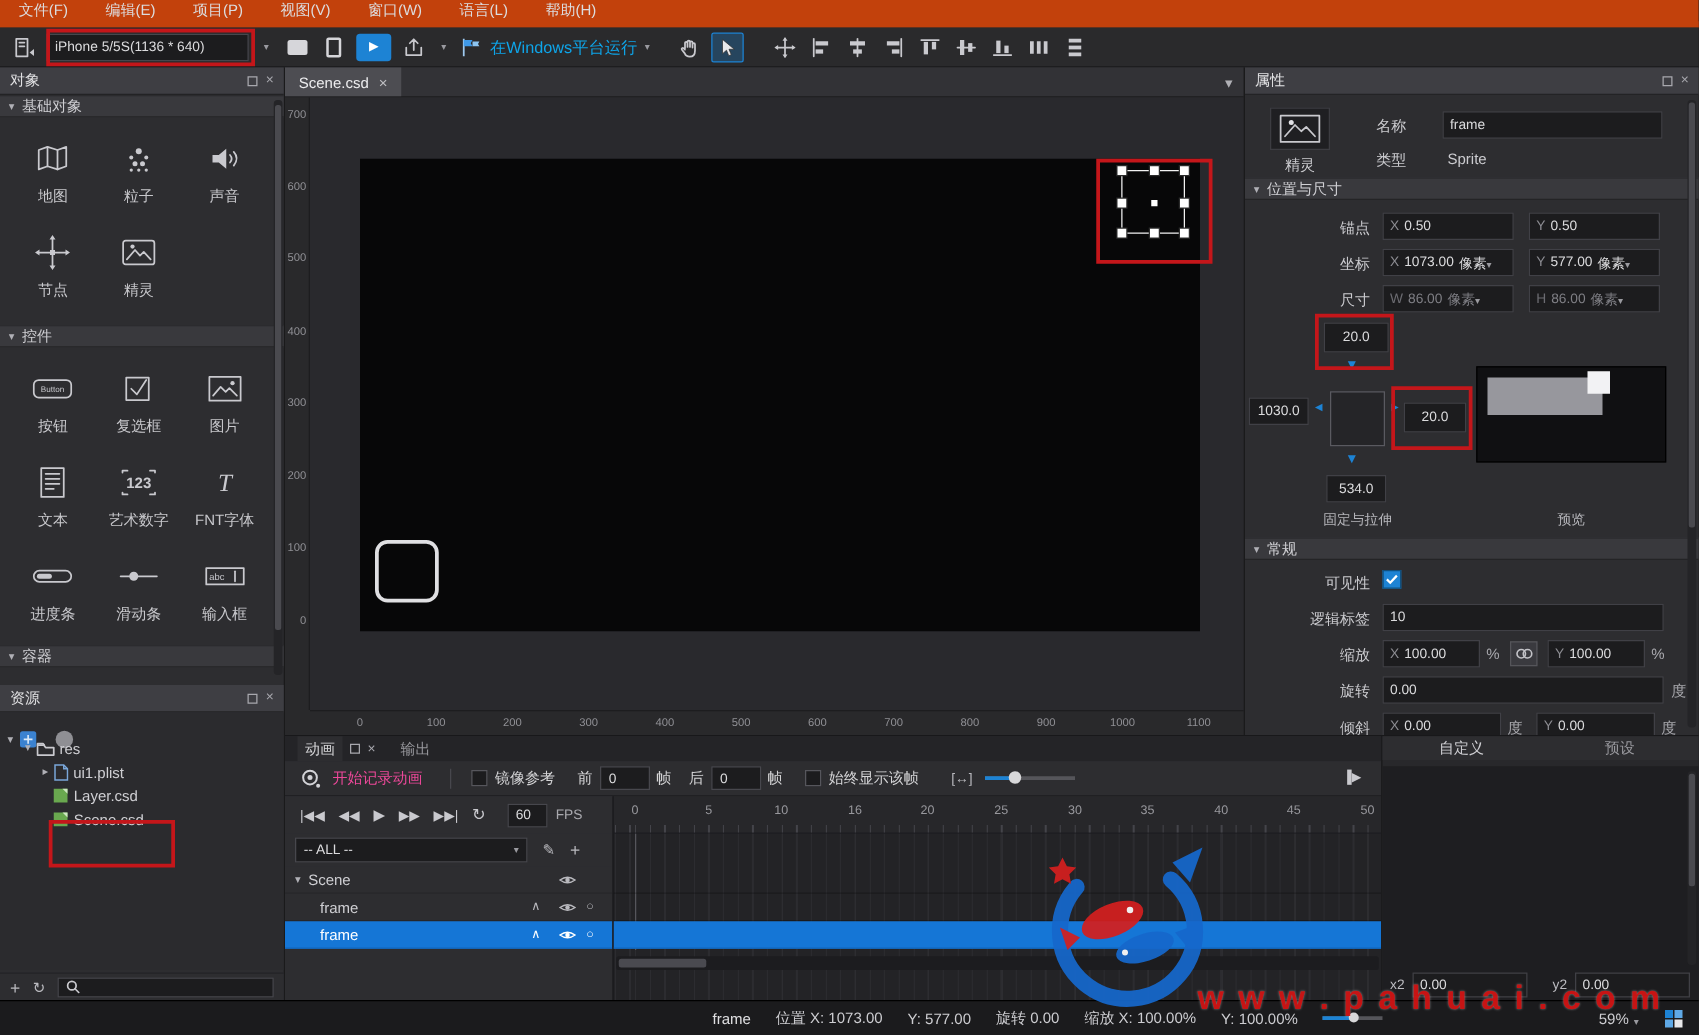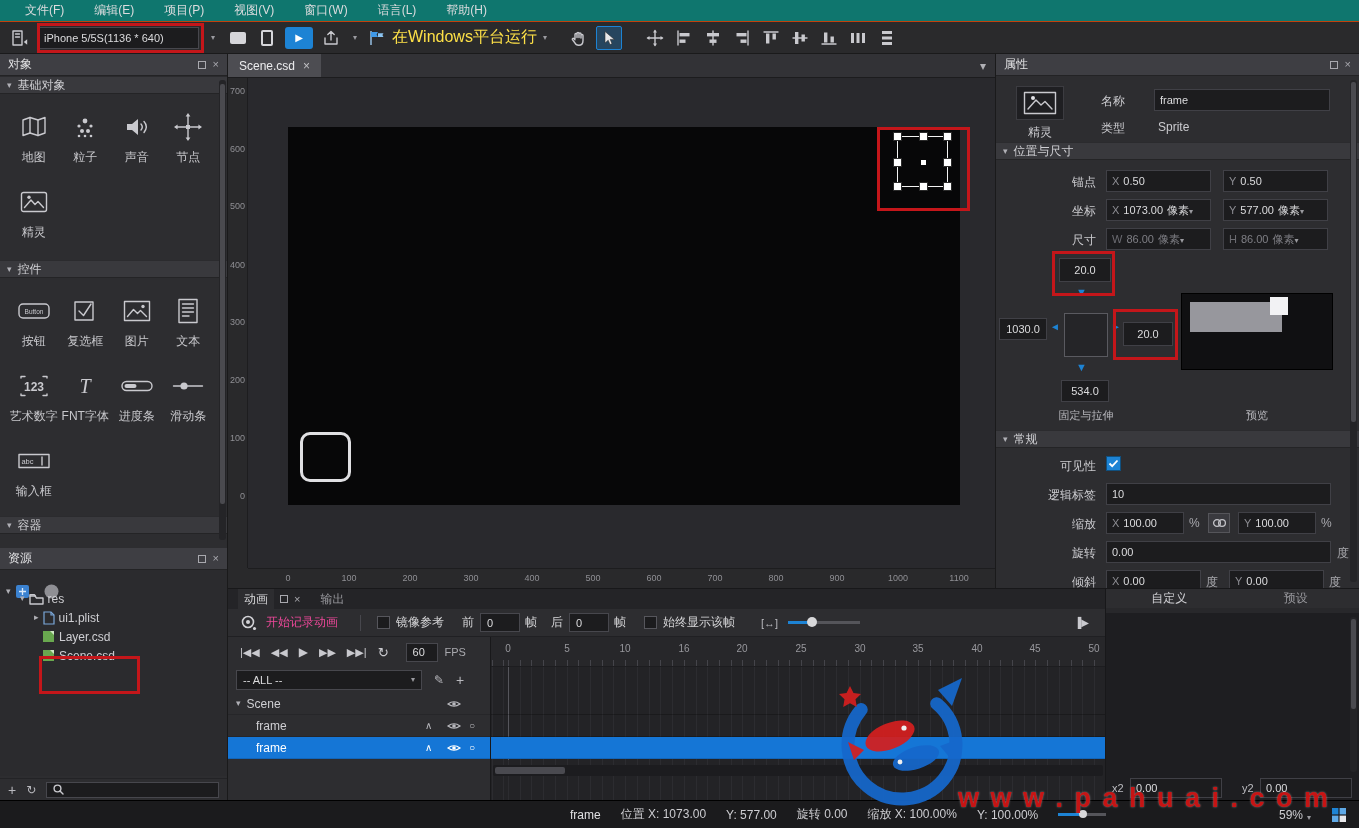--- a/index.html
+++ b/index.html
@@ -2,39 +2,39 @@
 <html><head>
 <meta charset="utf-8">
 <style>
 *{margin:0;padding:0;box-sizing:border-box}
 html,body{width:1359px;height:828px}
 body{position:relative;background:#202022;font-family:"Liberation Sans","DejaVu Sans",sans-serif;font-size:12px;color:#d4d4d6;overflow:hidden}
 svg{display:block}
 .ico{stroke:#c9c9ce;stroke-width:1.4;fill:none;stroke-linecap:round;stroke-linejoin:round}
 .fil{fill:#c9c9ce;stroke:none}
 
-.menubar{position:absolute;left:0;top:0;width:1359px;height:22px;background:#0f766e;display:flex;align-items:center;padding-left:10px;border-bottom:1px solid #c2410c}
+.menubar{position:absolute;left:0;top:0;width:1359px;height:22px;background:#c2410c;display:flex;align-items:center;border-bottom:5px solid #c2410c}
 .menubar .mi{padding:0 15px;height:22px;display:flex;align-items:center;color:#dcdcde;cursor:default}
 
 .toolbar{position:absolute;left:0;top:22px;width:1359px;height:32px;background:#2a2a2c;border-bottom:1px solid #1a1a1b;display:flex;align-items:center;padding:0 8px;gap:7px}
 .tbtn{display:flex;align-items:center;justify-content:center;height:24px;min-width:22px}
 .fld{background:#1c1c1e;border:1px solid #47474d;height:22px;display:flex;align-items:center;padding:0 6px;font-size:11px;color:#dcdcde;gap:4px;position:relative}
 .fld .unit{color:#8d8d93;margin-left:auto;display:flex;align-items:center;gap:2px;font-size:10px}
 .chev{color:#9a9aa0;font-size:8px;line-height:1}
 .playbtn{width:28px;height:22px;background:#1d83d4;border-radius:3px;color:#fff;display:flex;align-items:center;justify-content:center;font-size:10px}
 .toolsel{width:26px;height:24px;background:rgba(29,131,212,.3);border:1px solid #1d83d4;border-radius:2px;display:flex;align-items:center;justify-content:center}
 
 .phdr{height:22px;background:#3e3e43;display:flex;align-items:center;padding:0 8px;color:#e2e2e4;border-bottom:1px solid #232325}
 .phdr .sp{margin-left:auto;display:flex;gap:7px;align-items:center;color:#a8a8ae}
 .sqico{width:8px;height:8px;border:1px solid #a8a8ae;display:inline-block}
 .xico{font-size:11px;color:#a8a8ae;line-height:1}
 .sec{height:18px;background:#39393d;display:flex;align-items:center;padding:0 7px;color:#cfcfd3;gap:6px;border-top:1px solid #2b2b2e;border-bottom:1px solid #242426}
 .caret{font-size:9px;color:#b0b0b6;line-height:1}
 .leftpanel{position:absolute;left:0;top:54px;width:228px;height:746px;background:#2d2d30;border-right:1px solid #1a1a1b}
-.objgrid{display:grid;grid-template-columns:repeat(4,1fr);padding:4px 8px 0 8px}
+.objgrid{display:grid;grid-template-columns:repeat(3,1fr);padding:4px 8px 0 8px}
 .ocell{display:flex;flex-direction:column;align-items:center;gap:5px;padding:10px 0 9px 0}
 .ocell .ic{height:34px;display:flex;align-items:center;justify-content:center}
 .ocell .lb{font-size:12px;color:#c8c8cc}
 .tree-row{height:19px;display:flex;align-items:center;gap:4px;color:#cfcfd3;font-size:12px;padding-left:6px;position:relative}
 
 .canvas-area{position:absolute;left:228px;top:54px;width:767px;height:534px;background:#2a2a2d}
 .tabbar{height:24px;background:#323236;display:flex;align-items:stretch;border-bottom:1px solid #1c1c1e}
 .tab{background:#4d4d52;color:#ececee;display:flex;align-items:center;gap:8px;padding:0 11px;font-size:12px}
 .vruler{position:absolute;left:0;top:24px;width:20px;bottom:20px;background:#29292b;border-right:1px solid #1d1d1f}
 .vruler span{position:absolute;right:2px;font-size:9px;color:#8f8f94;width:18px;text-align:right}
@@ -131,21 +131,21 @@
   </span>
   <span class="tbtn" style="min-width:12px">
       <span class="chev">▾</span>
     </span>
   <span class="tbtn" style="gap:6px">
     <svg width="18" height="16">
         <path d="M3 1 V15" stroke="#9fcaf0" stroke-width="1.4"></path>
         <path d="M3 2 H10 L8.6 4.5 10 7 H3 Z" fill="#3f99e8"></path>
         <path d="M10 3.2 H15.5 L14.4 5.1 15.5 7 H10 Z" fill="#8cc4f1"></path>
       </svg>
-    <span style="font-size:16px;color:#fde047">在Windows平台运行</span>
+    <span style="font-size:13px;color:#0ea5e9">在Windows平台运行</span>
     <span class="chev">▾</span>
   </span>
   <span style="width:6px"></span>
   <span class="tbtn">
     <svg width="18" height="18">
         <path class="ico" d="M6 9.5 V5.5 a1 1 0 0 1 2 0 V8.5 M8 8.5 V4.5 a1 1 0 0 1 2 0 V8.5 M10 8.5 V5 a1 1 0 0 1 2 0 V9 M12 9 V6.5 a1 1 0 0 1 2 0 V11.5 c0 3 -1.6 4.8 -4.2 4.8 c-2.2 0 -3.4 -1 -4 -2.6 L3.4 10.6 c-.4 -.9 .7 -1.7 1.4 -1 L6 10.8"></path>
       </svg>
   </span>
   <span class="toolsel">
     <svg width="14" height="16">

